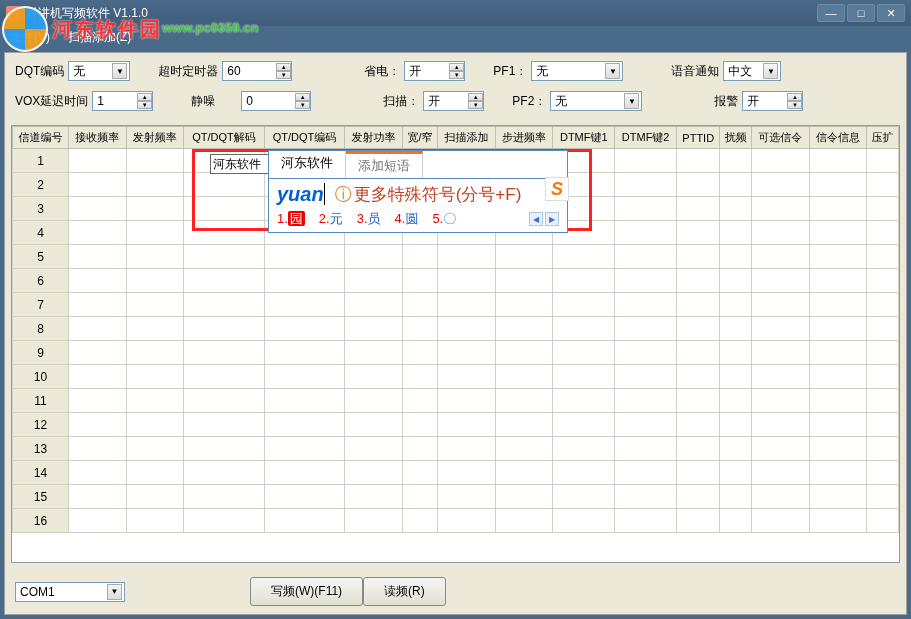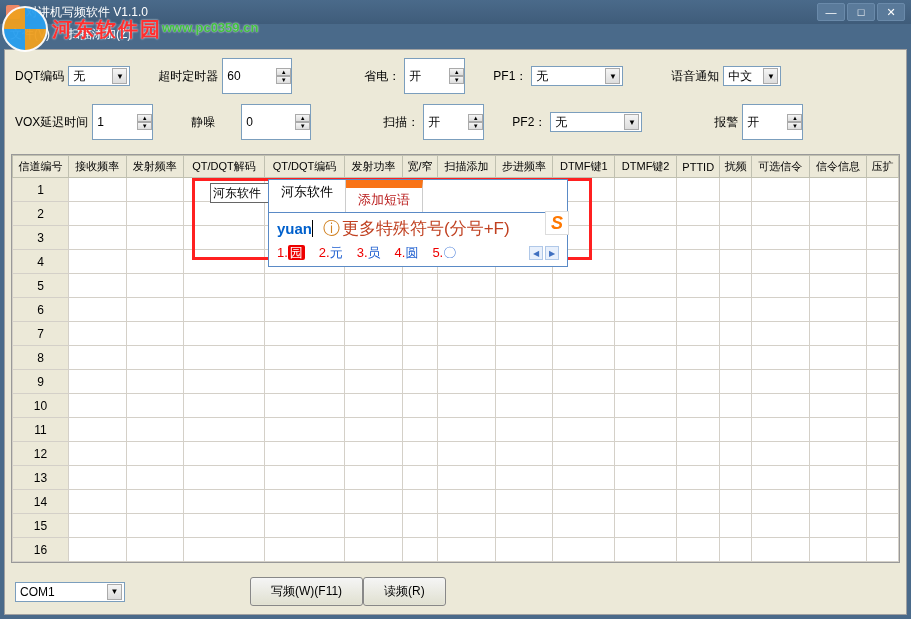--- a/index.html
+++ b/index.html
@@ -92,21 +92,21 @@
   .select .sel-btn {
     width: 15px; height: 16px;
     background: linear-gradient(#f5f5f5,#ddd);
     border: 1px solid #aaa;
     display: flex; align-items: center; justify-content: center;
     font-size: 8px;
   }
   .spinner {
     background: #fff;
     border: 1px solid #7b9ebd;
-    height: 36px;
+    height: 20px;
     display: flex; align-items: center;
     padding-left: 4px;
   }
   .spinner .sp-val { flex: 1; min-width: 40px; }
   .spin-btns { display: flex; flex-direction: column; }
   .spin-btn {
     width: 15px; height: 8px;
     background: linear-gradient(#f5f5f5,#ddd);
     border: 1px solid #aaa;
     font-size: 6px; line-height: 6px;
@@ -173,35 +173,35 @@
     border: 1px solid #5a8ac6;
     display: flex;
     background: #fff;
   }
   .ime-tab {
     padding: 3px 12px;
     border-right: 1px solid #ccc;
   }
   .ime-tab.active {
     background: #fff;
-    color: #b91c1c;
-    border-top: 8px solid #f97316;
+    color: #737373;
+    border-top: 3px solid #f97316;
   }
   .ime-body {
     border: 1px solid #5a8ac6;
     border-top: none;
     padding: 4px 8px;
     display: flex;
     flex-direction: column;
     gap: 4px;
     position: relative;
     background: #fff;
   }
   .ime-input-row { display: flex; align-items: center; gap: 10px; }
-  .ime-input { color: #0060cc; font-weight: bold; font-size: 15px; }
+  .ime-input { color: #0060cc; font-weight: bold; font-size: 20px; font-style: italic; }
   .ime-cursor { border-right: 1px solid #000; animation: blink 1s infinite; }
   @keyframes blink { 50% { opacity: 0; } }
   .ime-hint { color: #c04020; font-size: 17px; }
   .ime-hint .info { color: #d08020; margin-right: 2px; }
   .ime-cand { display: flex; align-items: center; gap: 2px; }
   .ime-cand-item { margin-right: 12px; }
   .ime-cand-item .num { color: #e00; }
   .ime-cand-item.sel .ch { background: #e00; color: #fff; padding: 0 2px; border-radius: 2px; }
   .ime-cand-item .ch.blue { color: #2060d0; }
   .ime-nav { margin-left: auto; display: flex; gap: 2px; }

